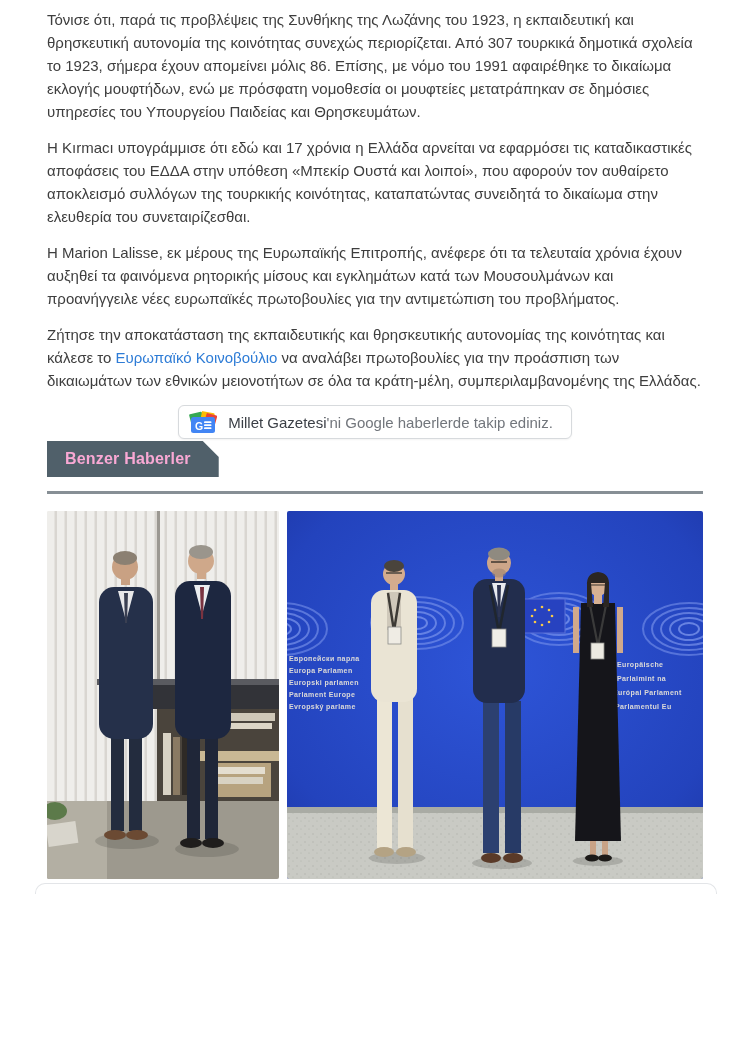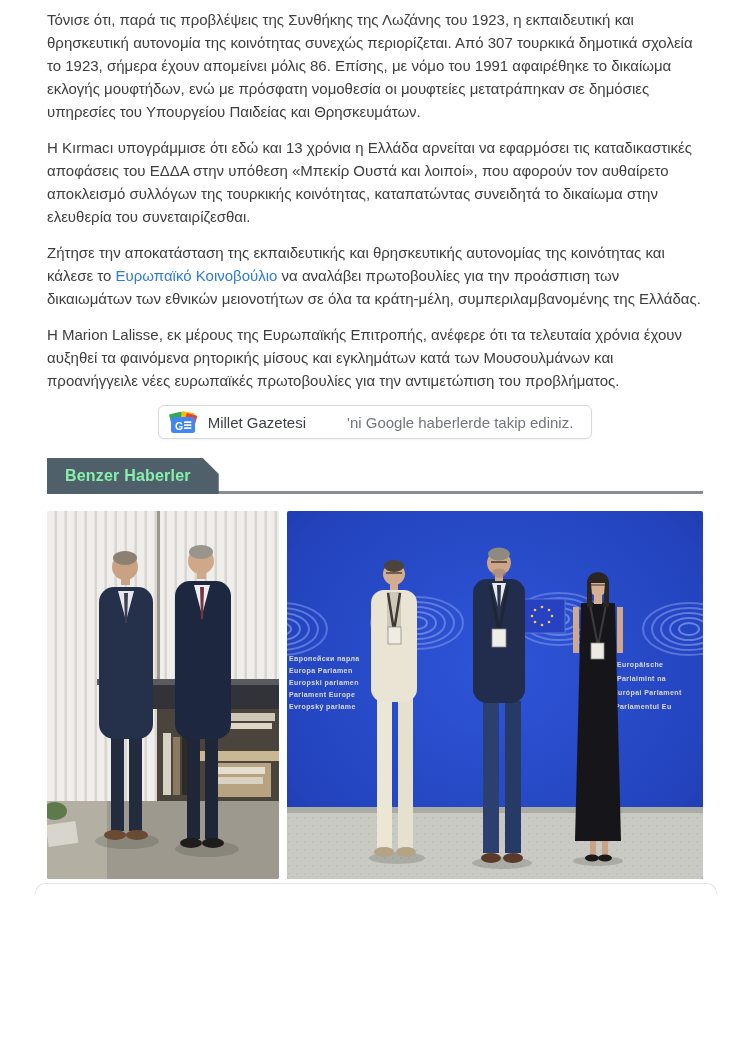--- a/index.html
+++ b/index.html
@@ -21,30 +21,30 @@
   .follow-badge {
     display:flex; align-items:center; gap:11px;
     width:max-content; margin:7px auto 0 auto;
     padding:4px 18px 4px 10px;
     border:1px solid #d7dadd; border-radius:6px; background:#fff;
     box-shadow:0 1px 2px rgba(0,0,0,.05);
     cursor:pointer;
   }
   .follow-badge .txt { font-size:15px; white-space:nowrap; }
   .follow-badge .brand { font-weight:normal; color:#3b3f46; }
-  .follow-badge .suffix { color:#72767c;padding-left:41px; }
+  .follow-badge .suffix { color:#72767c; }
 
   
   .section-bar { position:relative; margin-top:19px; height:36px; }
   .section-bar .rule {
     position:absolute; left:0; right:0; bottom:0; height:3px; background:#878f95;
   }
   .section-tab {
-    position:absolute; left:0; bottom:0; z-index:1;
-    background:#50606a; color:#86efac;
+    position:absolute; left:0; bottom:17px; z-index:1;
+    background:#50606a; color:#f9a8d4;
     font-weight:bold; font-size:16px; line-height:20px; letter-spacing:.2px;
     padding:8px 28px 8px 18px;
     clip-path:polygon(0 0, calc(100% - 16px) 0, 100% 16px, 100% 100%, 0 100%);
   }
 
   
   .photos { display:flex; gap:8px; margin-top:17px; }
   .photo { display:block; border-radius:2px; overflow:hidden; cursor:pointer; }
   .photo svg { display:block; }
 
@@ -56,23 +56,23 @@
   }
   .ep-caption { font-size:7px; font-weight:bold; letter-spacing:.4px; }
 </style>
 </head>
 <body>
 
 <div class="page">
 
   <div class="article">
     <p>Τόνισε ότι, παρά τις προβλέψεις της Συνθήκης της Λωζάνης του 1923, η εκπαιδευτική και θρησκευτική αυτονομία της κοινότητας συνεχώς περιορίζεται. Από 307 τουρκικά δημοτικά σχολεία το 1923, σήμερα έχουν απομείνει μόλις 86. Επίσης, με νόμο του 1991 αφαιρέθηκε το δικαίωμα εκλογής μουφτήδων, ενώ με πρόσφατη νομοθεσία οι μουφτείες μετατράπηκαν σε δημόσιες υπηρεσίες του Υπουργείου Παιδείας και Θρησκευμάτων.</p>
-    <p>Η Kırmacı υπογράμμισε ότι εδώ και 13 χρόνια η Ελλάδα αρνείται να εφαρμόσει τις καταδικαστικές αποφάσεις του ΕΔΔΑ στην υπόθεση «Μπεκίρ Ουστά και λοιποί», που αφορούν τον αυθαίρετο αποκλεισμό συλλόγων της τουρκικής κοινότητας, καταπατώντας συνειδητά το δικαίωμα στην ελευθερία του συνεταιρίζεσθαι.</p>
+    <p>Η Kırmacı υπογράμμισε ότι εδώ και 17 χρόνια η Ελλάδα αρνείται να εφαρμόσει τις καταδικαστικές αποφάσεις του ΕΔΔΑ στην υπόθεση «Μπεκίρ Ουστά και λοιποί», που αφορούν τον αυθαίρετο αποκλεισμό συλλόγων της τουρκικής κοινότητας, καταπατώντας συνειδητά το δικαίωμα στην ελευθερία του συνεταιρίζεσθαι.</p>
+    <p>Η Marion Lalisse, εκ μέρους της Ευρωπαϊκής Επιτροπής, ανέφερε ότι τα τελευταία χρόνια έχουν αυξηθεί τα φαινόμενα ρητορικής μίσους και εγκλημάτων κατά των Μουσουλμάνων και προανήγγειλε νέες ευρωπαϊκές πρωτοβουλίες για την αντιμετώπιση του προβλήματος.</p>
     <p><span>Ζήτησε την αποκατάσταση της εκπαιδευτικής και θρησκευτικής αυτονομίας της κοινότητας και κάλεσε το </span><a href="#">Ευρωπαϊκό Κοινοβούλιο</a><span> να αναλάβει πρωτοβουλίες για την προάσπιση των δικαιωμάτων των εθνικών μειονοτήτων σε όλα τα κράτη-μέλη, συμπεριλαμβανομένης της Ελλάδας.</span></p>
-    <p>Η Marion Lalisse, εκ μέρους της Ευρωπαϊκής Επιτροπής, ανέφερε ότι τα τελευταία χρόνια έχουν αυξηθεί τα φαινόμενα ρητορικής μίσους και εγκλημάτων κατά των Μουσουλμάνων και προανήγγειλε νέες ευρωπαϊκές πρωτοβουλίες για την αντιμετώπιση του προβλήματος.</p>
   </div>
 
   <div class="follow-badge">
     <svg width="28" height="24" viewBox="0 0 28 24" aria-hidden="true">
       <rect x="1" y="3" width="13" height="10" rx="1" fill="#34A853" transform="rotate(-14 7 8)"></rect>
       <rect x="12" y="2" width="13" height="10" rx="1" fill="#FBBC04" transform="rotate(11 18 7)"></rect>
       <rect x="16" y="4" width="11" height="13" rx="1" fill="#EA4335" transform="rotate(16 21 10)"></rect>
       <rect x="2" y="7" width="24" height="16" rx="2.5" fill="#4285F4"></rect>
       <text x="6" y="19.5" font-size="10.5" font-weight="bold" fill="#ffffff" font-family="Liberation Sans, DejaVu Sans, sans-serif">G</text>
       <rect x="15" y="11.2" width="7.5" height="1.9" rx="0.9" fill="#ffffff"></rect>

